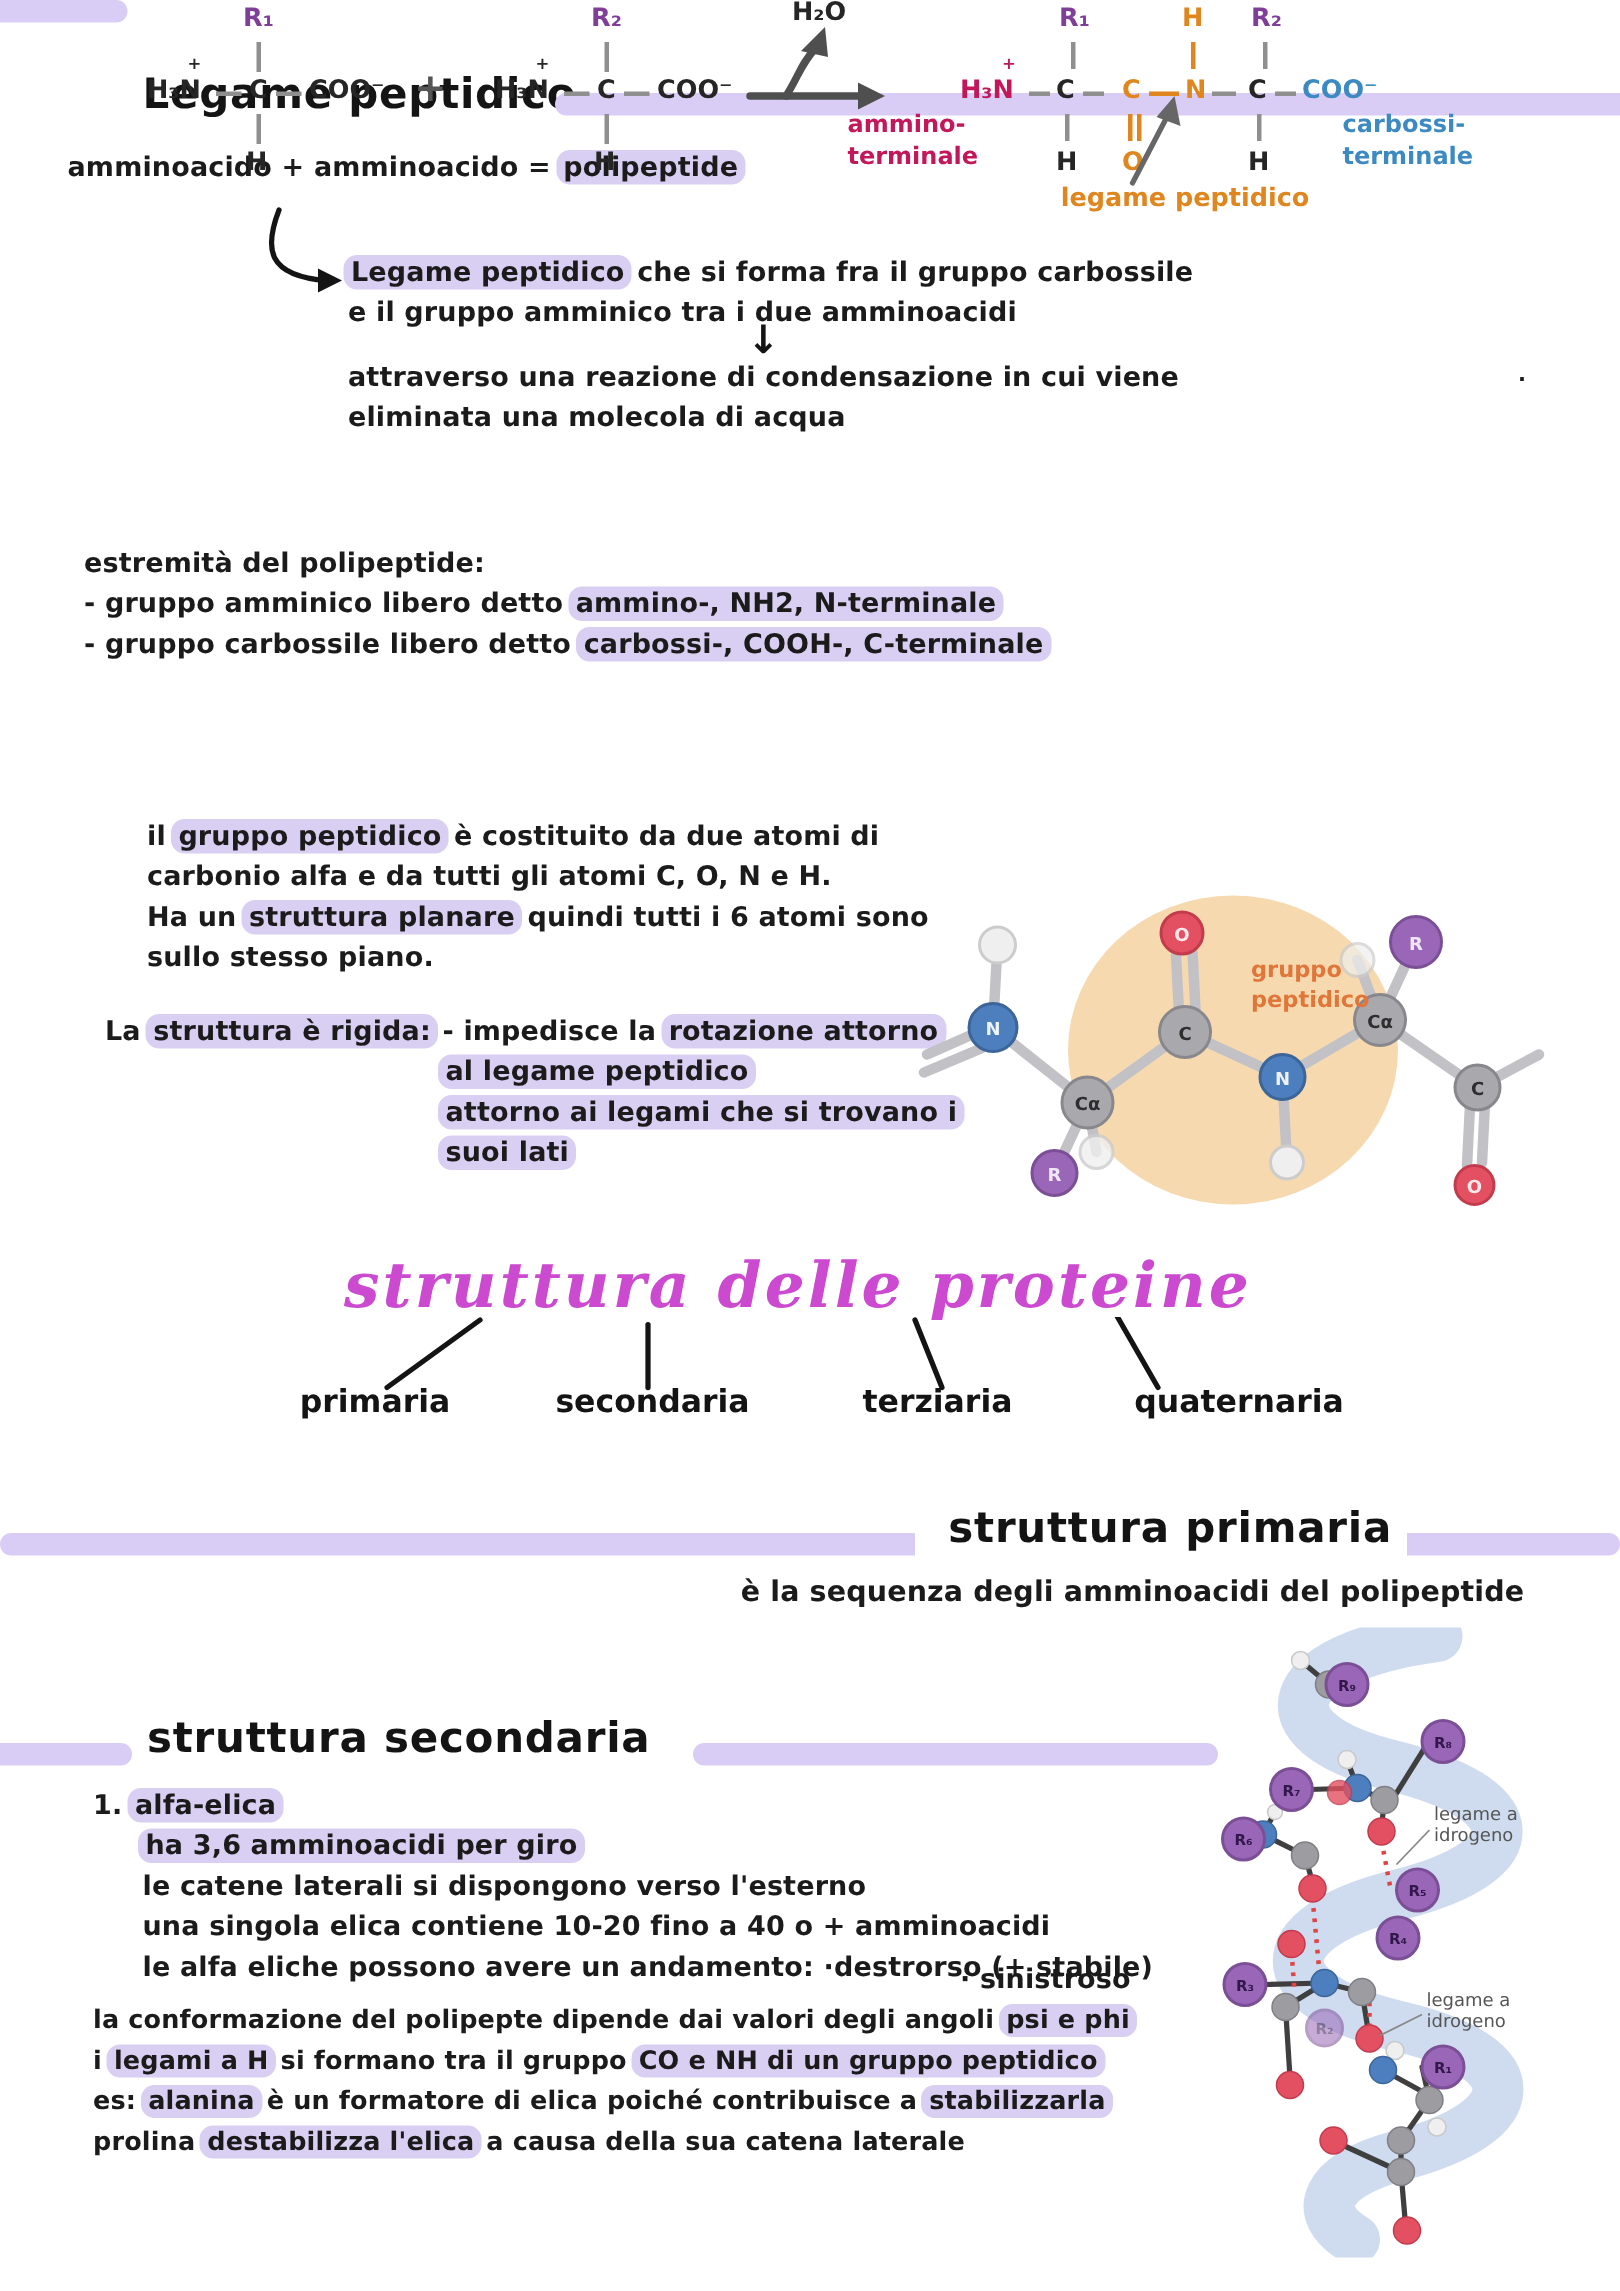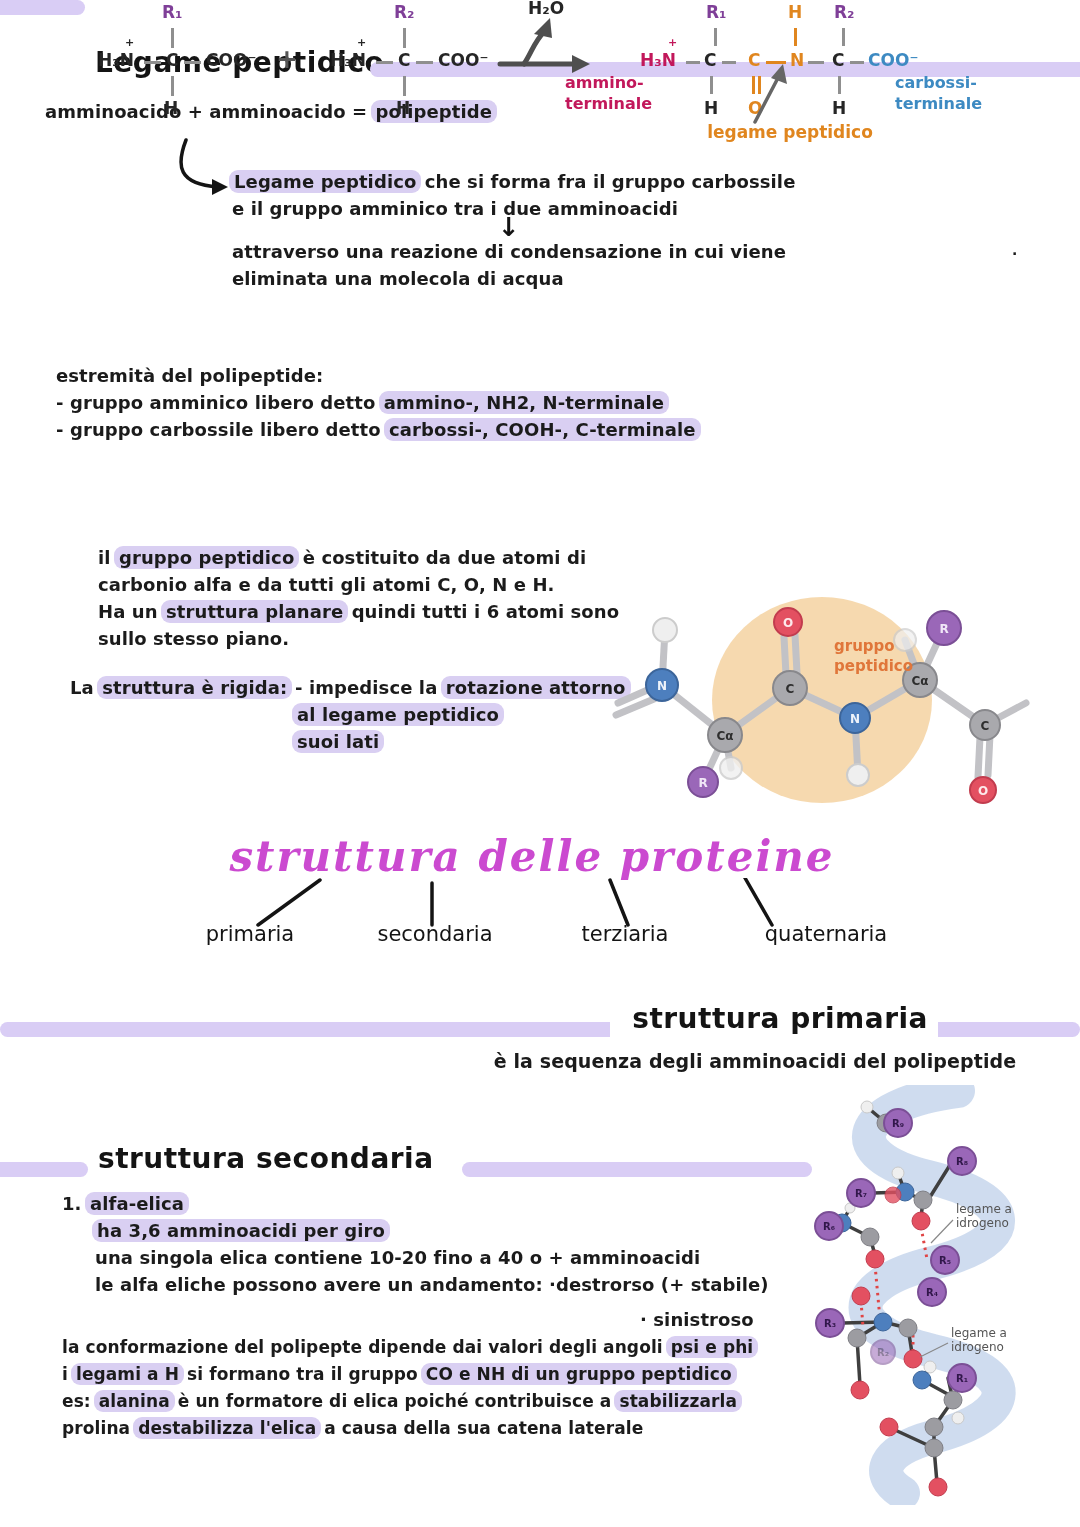--- a/index.html
+++ b/index.html
@@ -10,21 +10,21 @@
   .rL{border-radius:0 9px 9px 0;}
   .rR{border-radius:9px 0 0 9px;}
   .rB{border-radius:9px;}
   .title{font-size:28px;font-weight:800;letter-spacing:.5px;color:#141414;white-space:nowrap;}
   .txt{font-size:18px;font-weight:700;letter-spacing:.1px;color:#1b1b1b;}
   .txt .ln{line-height:27px;white-space:nowrap;}
   .txt17 .ln{font-size:17px;}
   .hl{background:#d9cff2;border-radius:9px;padding:1px 5px;margin:0 -3px;}
   .cursive{font-family:"DejaVu Serif",serif;font-style:italic;font-weight:700;
            font-size:42px;color:#cb4ad0;letter-spacing:2px;white-space:nowrap;}
-  .blabel{font-size:21px;font-weight:400;color:#141414;transform:translateX(-50%);white-space:nowrap;}
+  .blabel{font-size:21px;font-weight:700;color:#141414;transform:translateX(-50%);white-space:nowrap;}
   
   .rx{position:absolute;left:0;top:398;width:1080;height:178px;font-weight:700;}
   .mol{position:absolute;width:180px;height:130px;}
   .mol span{position:absolute;font-size:17px;white-space:nowrap;}
   .bd{position:absolute;height:2.5px;background:#8f8f8f;}
   .bdv{position:absolute;width:2.5px;background:#8f8f8f;}
   .org{background:#e0861f !important;}
   .cpurple{color:#7f3f98;}
   .ccrimson{color:#c2185b;}
   .cblue{color:#3d8ac2;}
@@ -153,20 +153,21 @@
     <div class="ln"><span>carbonio alfa e da tutti gli atomi C, O, N e H.</span></div>
     <div class="ln"><span>Ha un </span><span class="hl">struttura planare</span><span> quindi tutti i 6 atomi sono</span></div>
     <div class="ln"><span>sullo stesso piano.</span></div>
   </div>
 <div class="abs txt" style="left:70px;top:674px;">
     <div class="ln"><span>La </span><span class="hl">struttura è rigida:</span></div>
   </div>
 <div class="abs txt" style="left:295px;top:674px;">
     <div class="ln"><span>- impedisce la </span><span class="hl">rotazione attorno</span></div>
     <div class="ln"><span class="hl">al legame peptidico</span></div>
+    <div class="ln"><span class="hl">attorno ai legami che si trovano i</span></div>
     <div class="ln"><span class="hl">suoi lati</span></div>
   </div>
 
 <svg class="abs" style="left:612px;top:585px;" width="425" height="240">
   <ellipse cx="210" cy="115" rx="110" ry="103" fill="#f5d7ab" opacity="0.95"></ellipse>
   <g stroke="#c2c2c6" stroke-width="7" stroke-linecap="round">
     <line x1="6" y1="118" x2="40" y2="103"></line>
       <line x1="4" y1="130" x2="42" y2="114"></line>
     <line x1="50" y1="100" x2="53" y2="45"></line>
     <line x1="50" y1="100" x2="113" y2="150"></line>
@@ -240,20 +241,21 @@
 
 <div class="bar rL" style="left:0;top:1162px;width:88px;"></div>
 <div class="abs title" style="left:98px;top:1142px;">struttura secondaria</div>
 <div class="bar rB" style="left:462px;top:1162px;width:350px;"></div>
 
 <div class="abs txt" style="left:62px;top:1190px;">
     <div class="ln"><span>1. </span><span class="hl">alfa-elica</span></div>
   </div>
 <div class="abs txt" style="left:95px;top:1217px;">
     <div class="ln"><span class="hl">ha 3,6 amminoacidi per giro</span></div>
+    <div class="ln"><span>le catene laterali si dispongono verso l'esterno</span></div>
     <div class="ln"><span>una singola elica contiene 10-20 fino a 40 o + amminoacidi</span></div>
     <div class="ln"><span>le alfa eliche possono avere un andamento: ·destrorso (+ stabile)</span></div>
   </div>
 <div class="abs txt" style="left:640px;top:1306px;">
     <div class="ln"><span>· sinistroso</span></div>
   </div>
 <div class="abs txt txt17" style="left:62px;top:1334px;">
     <div class="ln"><span>la conformazione del polipepte dipende dai valori degli angoli </span><span class="hl">psi e phi</span></div>
     <div class="ln"><span>i </span><span class="hl">legami a H</span><span> si formano tra il gruppo </span><span class="hl">CO e NH di un gruppo peptidico</span></div>
     <div class="ln"><span>es: </span><span class="hl">alanina</span><span> è un formatore di elica poiché contribuisce a </span><span class="hl">stabilizzarla</span></div>

